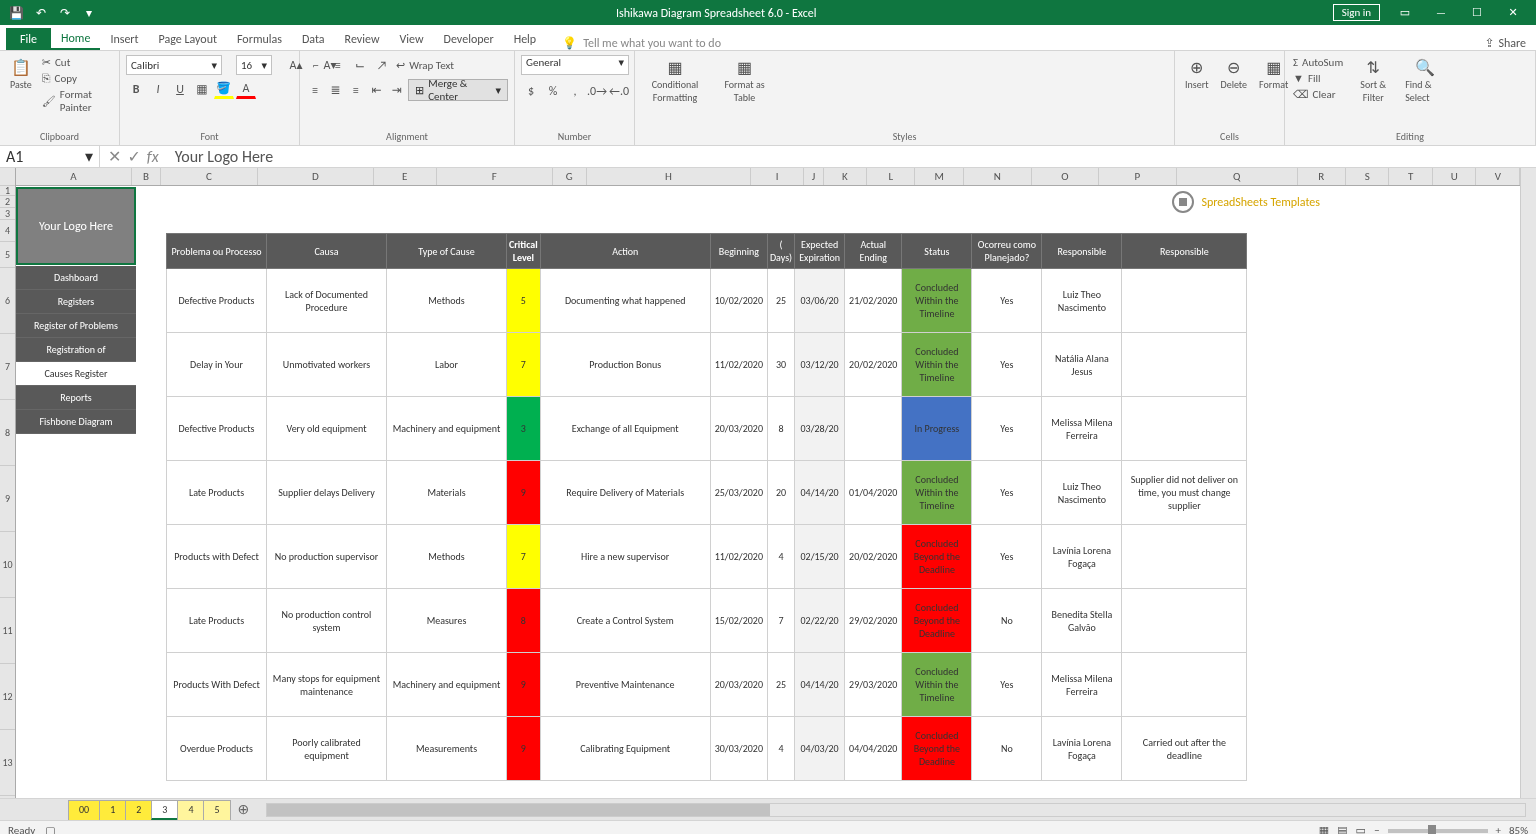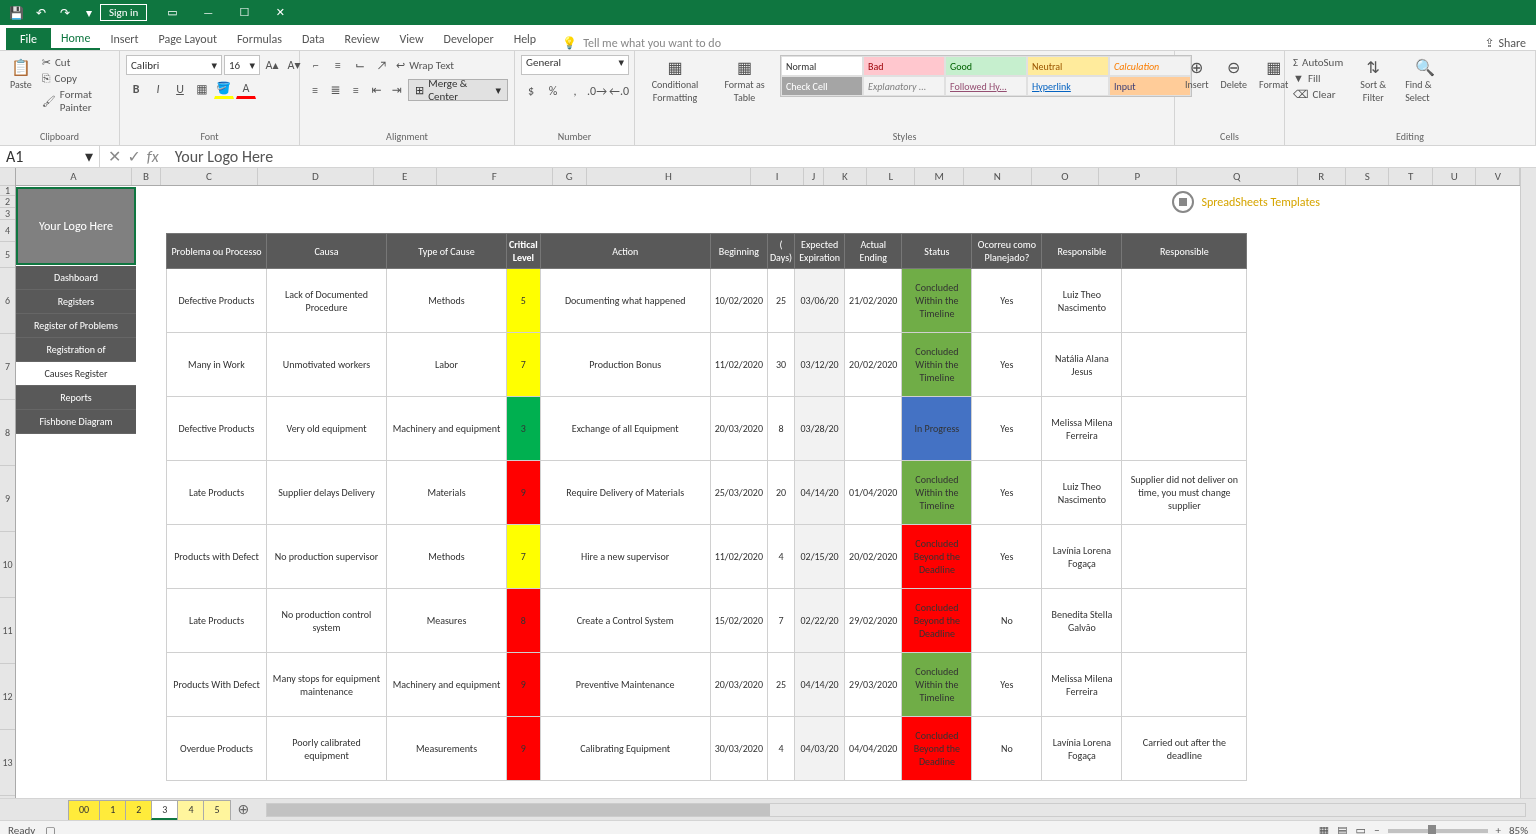--- a/index.html
+++ b/index.html
@@ -85,20 +85,21 @@
 </head>
 <body>
 
 <div class="titlebar">
   <div class="qat">
     <div class="qat-btn">💾</div>
     <div class="qat-btn">↶</div>
     <div class="qat-btn">↷</div>
     <div class="qat-btn">▾</div>
   </div>
+  <div class="title">Ishikawa Diagram Spreadsheet 6.0  -  Excel</div>
   <div class="signin">Sign in</div>
   <div class="winctl">
     <div>▭</div>
     <div>—</div>
     <div>☐</div>
     <div>✕</div>
   </div>
 </div>
 
 <div class="ribbon-tabs">
@@ -143,21 +144,21 @@
             <span>🖌</span>
             <span>Format Painter</span>
           </div>
       </div>
     </div>
     <div class="label">Clipboard</div>
   </div>
 
   <div class="rgroup" style="width:180px">
     <div class="body" style="flex-direction:column;gap:2px">
-      <div style="display:flex;gap:2px">
+      <div style="display:flex;gap:14px">
         <div class="font-sel">
             <span>Calibri</span>
             <span>▾</span>
           </div>
         <div class="size-sel">
             <span>16</span>
             <span>▾</span>
           </div>
         <div class="sq">A▴</div>
         <div class="sq">A▾</div>
@@ -228,32 +229,20 @@
   <div class="rgroup" style="width:540px">
     <div class="body">
       <div class="btn-icon">
           <div class="ico">▦</div>
           <span style="width:60px;text-align:center">Conditional Formatting</span>
         </div>
       <div class="btn-icon">
           <div class="ico">▦</div>
           <span style="width:55px;text-align:center">Format as Table</span>
         </div>
-      <div class="styles-gallery">
-        <div class="style-cell style-normal">Normal</div>
-        <div class="style-cell style-bad">Bad</div>
-        <div class="style-cell style-good">Good</div>
-        <div class="style-cell style-neutral">Neutral</div>
-        <div class="style-cell style-calc">Calculation</div>
-        <div class="style-cell style-check">Check Cell</div>
-        <div class="style-cell style-explan">Explanatory ...</div>
-        <div class="style-cell style-hyper2">Followed Hy...</div>
-        <div class="style-cell style-hyper">Hyperlink</div>
-        <div class="style-cell style-input">Input</div>
-      </div>
     </div>
     <div class="label">Styles</div>
   </div>
 
   <div class="rgroup" style="width:110px">
     <div class="body">
       <div class="btn-icon">
           <div class="ico">⊕</div>
           <span>Insert</span>
         </div>
@@ -399,21 +388,21 @@
               <td>10/02/2020</td>
               <td>25</td>
               <td class="exp-col">03/06/20</td>
               <td>21/02/2020</td>
               <td class="stat-on">Concluded Within the Timeline</td>
               <td>Yes</td>
               <td>Luiz Theo Nascimento</td>
               <td></td>
             </tr>
             <tr>
-              <td>Many in Work</td>
+              <td>Delay in Your</td>
               <td>Unmotivated workers</td>
               <td>Labor</td>
               <td class="crit-7">7</td>
               <td>Production Bonus</td>
               <td>11/02/2020</td>
               <td>30</td>
               <td class="exp-col">03/12/20</td>
               <td>20/02/2020</td>
               <td class="stat-on">Concluded Within the Timeline</td>
               <td>Yes</td>

